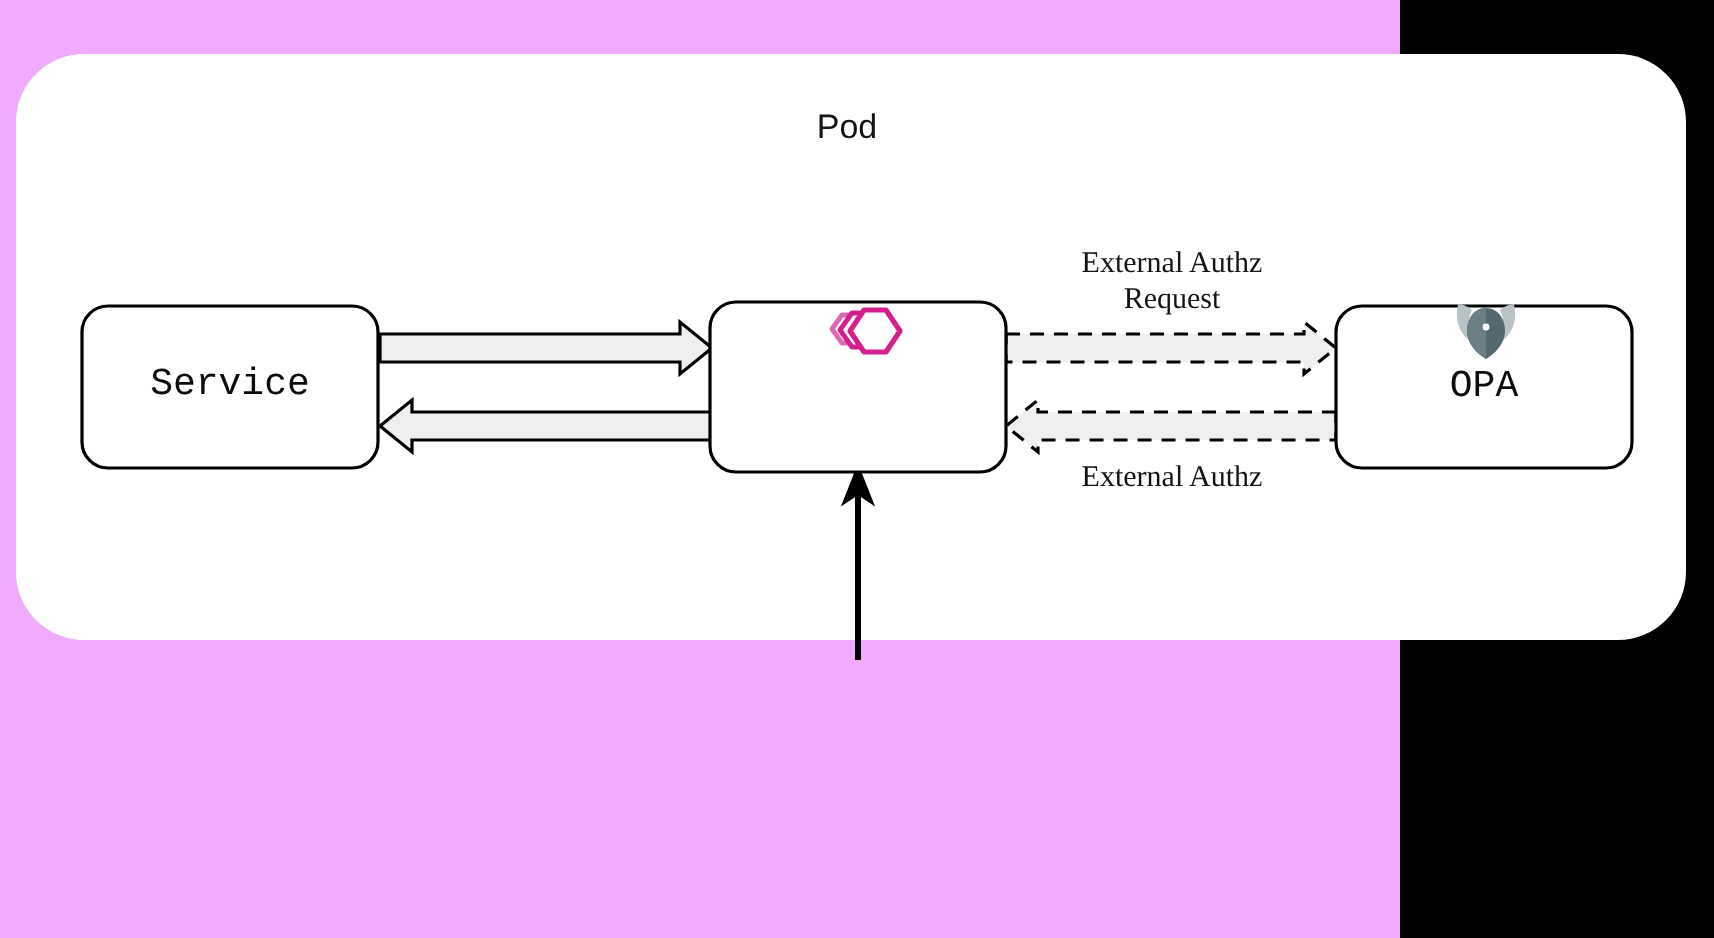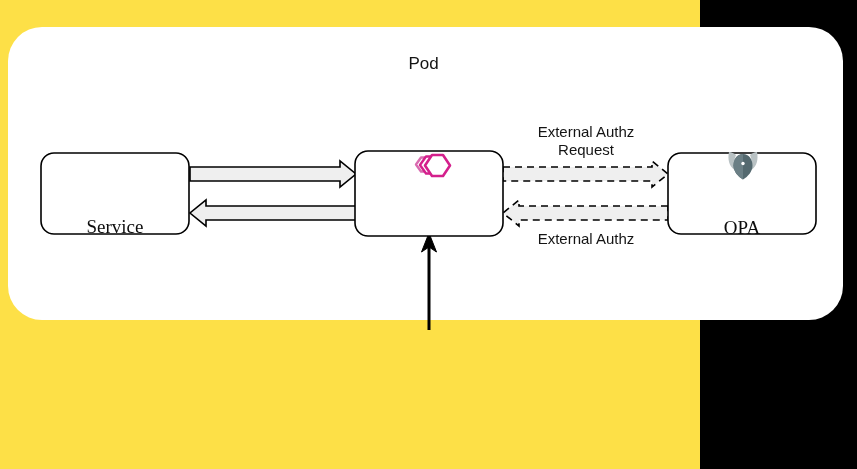--- a/index.html
+++ b/index.html
@@ -10,50 +10,49 @@
   body {
     width: 857px;
     height: 469px;
     overflow: hidden;
     font-family: "Liberation Serif", serif;
   }
   #canvas {
     position: relative;
     width: 700px;
     height: 469px;
-    background: #fde047;
+    background: #f0abfc;
   }
   #diagram-svg {
     position: absolute;
     left: 0;
     top: 0;
   }
   .node-label {
     position: absolute;
     text-align: center;
-    font-family: Liberation Serif, serif;
+    font-family: Liberation Mono, monospace;
     color: #0d0d0d;
     white-space: nowrap;
     line-height: 1.12;
-    margin-top: 34px;
   }
   .pod-title {
     position: absolute;
     left: 0;
     top: 54px;
     width: 847px;
     text-align: center;
     font-family: "Liberation Sans", sans-serif;
     font-size: 17px;
     color: #141414;
   }
   .edge-label {
     position: absolute;
     text-align: center;
-    font-family: Liberation Sans, sans-serif;
+    font-family: Liberation Serif, serif;
     font-size: 15px;
     color: #141414;
     line-height: 1.2;
   }
   #label-authz-request { left: 510px; top: 123px; width: 152px; }
   #label-authz-response { left: 510px; top: 230px; width: 152px; }
   #label-service { left: 41px; top: 182px; width: 148px; font-size: 19px; }
   #label-envoy  { left: 355px; top: 183px; width: 148px; font-size: 19px; }
   #label-opa    { left: 668px; top: 183px; width: 148px; font-size: 19px; }
 </style>

